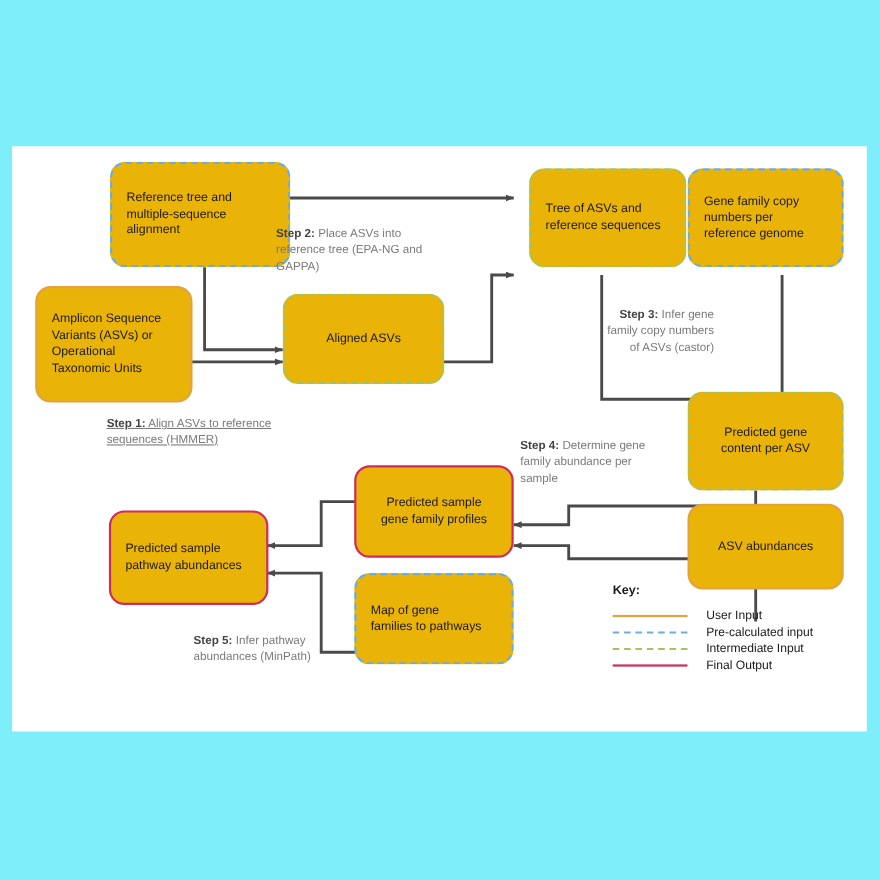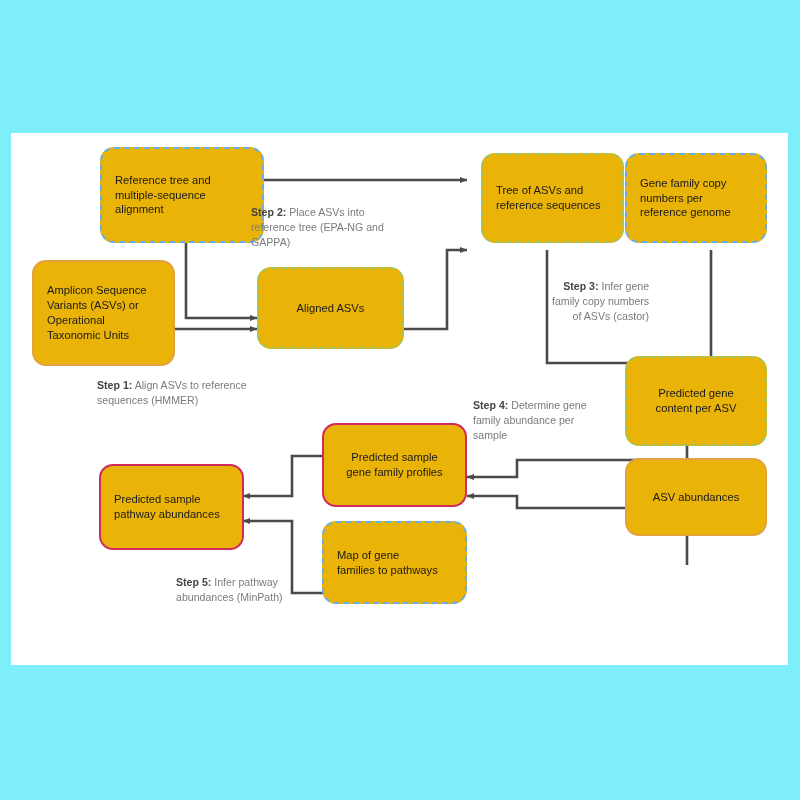--- a/index.html
+++ b/index.html
@@ -152,21 +152,21 @@
     <div class="node dash-blue" style="left:311px;top:388px;width:145px;height:83px;">
       <span class="txt">Map of gene
 families to pathways</span>
     </div>
 
     <div class="node solid-pink" style="left:88px;top:331px;width:145px;height:86px;">
       <span class="txt">Predicted sample
 pathway abundances</span>
     </div>
 
-    <div class="steplabel" style="left:86px;top:230px;">
+    <div class="steplabel" style="left:86px;top:230px;text-decoration:underline;">
       <b>Step 1:</b><span> Align ASVs to reference
     sequences (HMMER)</span>
     </div>
 
     <div class="steplabel" style="left:240px;top:57px;">
       <b>Step 2:</b><span> Place ASVs into
    reference tree (EPA-NG and
    GAPPA)</span>
     </div>
 
@@ -180,15 +180,34 @@
       <b>Step 4:</b><span> Determine gene
     family abundance per
     sample</span>
     </div>
 
     <div class="steplabel" style="left:165px;top:427px;">
       <b>Step 5:</b><span> Infer pathway
      abundances (MinPath)</span>
     </div>
 
+    <div id="key">
+      <div class="keytitle">Key:</div>
+      <div class="row">
+        <span class="swatch sw-user"></span>
+        <span class="lbl">User Input</span>
+      </div>
+      <div class="row">
+        <span class="swatch sw-pre"></span>
+        <span class="lbl">Pre-calculated input</span>
+      </div>
+      <div class="row">
+        <span class="swatch sw-int"></span>
+        <span class="lbl">Intermediate Input</span>
+      </div>
+      <div class="row">
+        <span class="swatch sw-fin"></span>
+        <span class="lbl">Final Output</span>
+      </div>
+    </div>
 
   </div>
 </div>
 
 </body></html>

